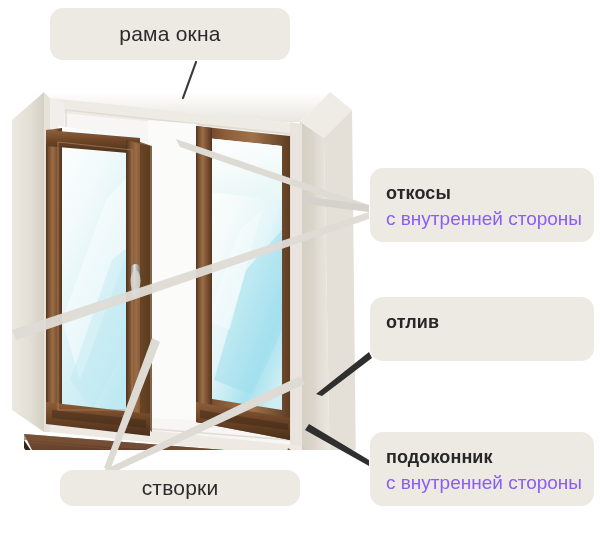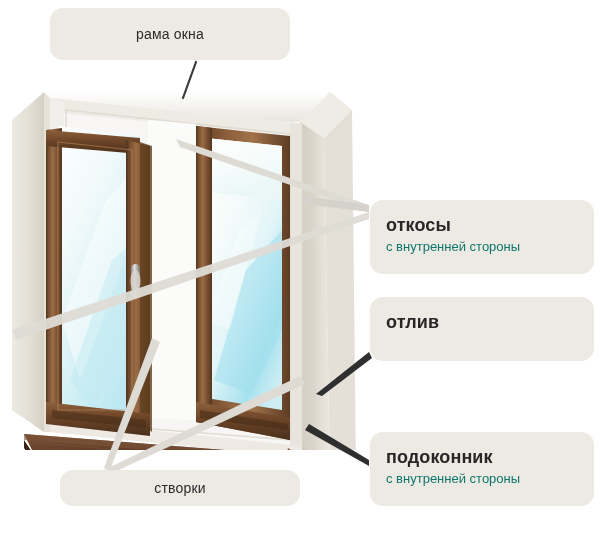--- a/index.html
+++ b/index.html
@@ -27,43 +27,43 @@
     border-radius: 13px;
     box-sizing: border-box;
     z-index: 40;
   }
   .chip-center {
     display: flex;
     align-items: center;
     justify-content: center;
   }
   .chip-title-single {
-    font-size: 14px;
+    font-size: 21px;
     color: #2b2b2b;
     letter-spacing: .2px;
   }
   .chip-stack {
     padding: 14px 0 0 16px;
   }
   .chip-title {
     font-size: 18px;
     font-weight: bold;
     color: #272727;
     line-height: 1.25;
     letter-spacing: .1px;
   }
   .chip-sub {
-    font-size: 13px;
-    color: #0f766e;
+    font-size: 19px;
+    color: #8b5cf6;
     line-height: 1.3;
     margin-top: 2px;
   }
 
   #chip-rama   { left: 50px;  top: 8px;   width: 240px; height: 52px; }
-  #chip-otkosy { left: 370px; top: 168px; width: 224px; height: 74px; margin-top: 32px; }
+  #chip-otkosy { left: 370px; top: 168px; width: 224px; height: 74px; }
   #chip-otliv  { left: 370px; top: 297px; width: 224px; height: 64px; }
   #chip-podok  { left: 370px; top: 432px; width: 224px; height: 74px; }
   #chip-stvork { left: 60px;  top: 470px; width: 240px; height: 36px; }
 
   
   #leaders {
     position: absolute;
     left: 0; top: 0;
     width: 600px; height: 539px;
     z-index: 35;

